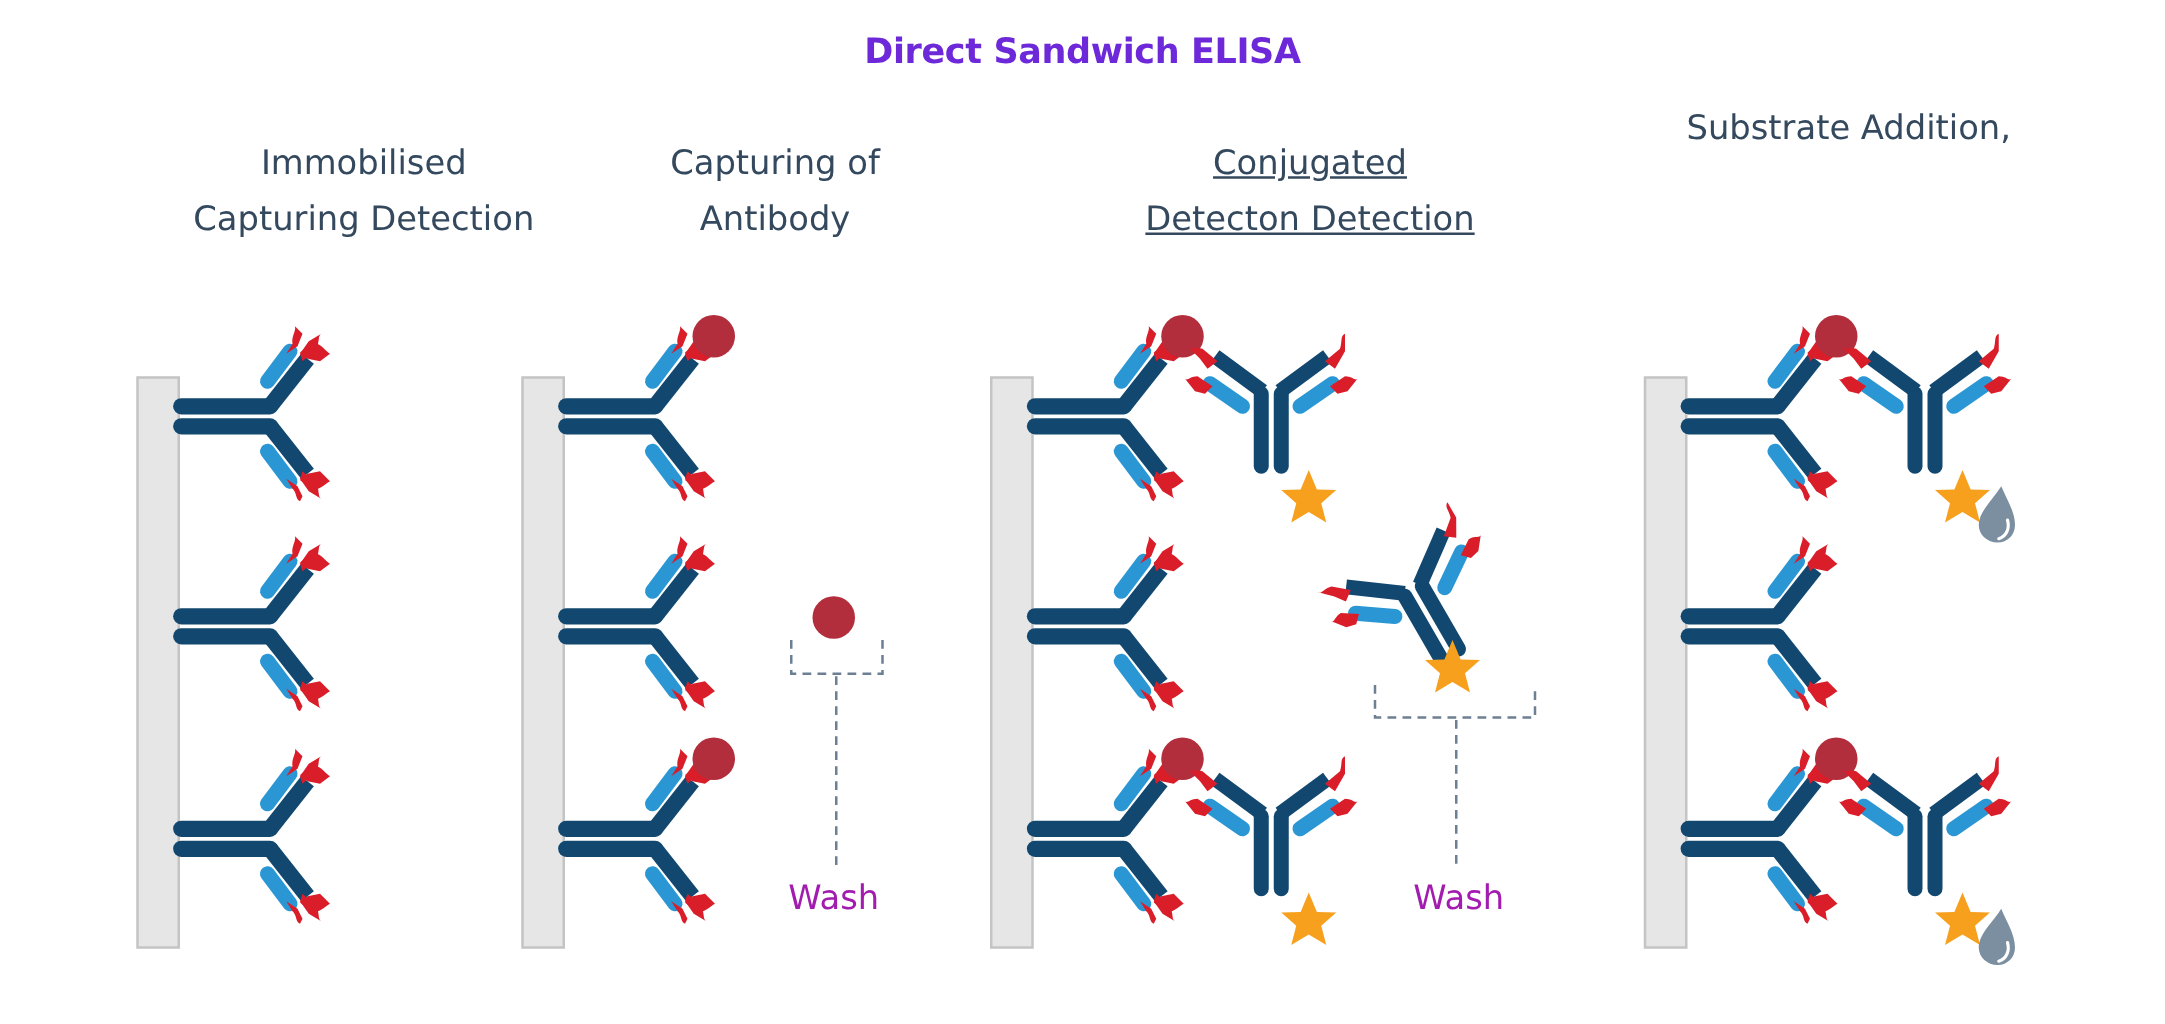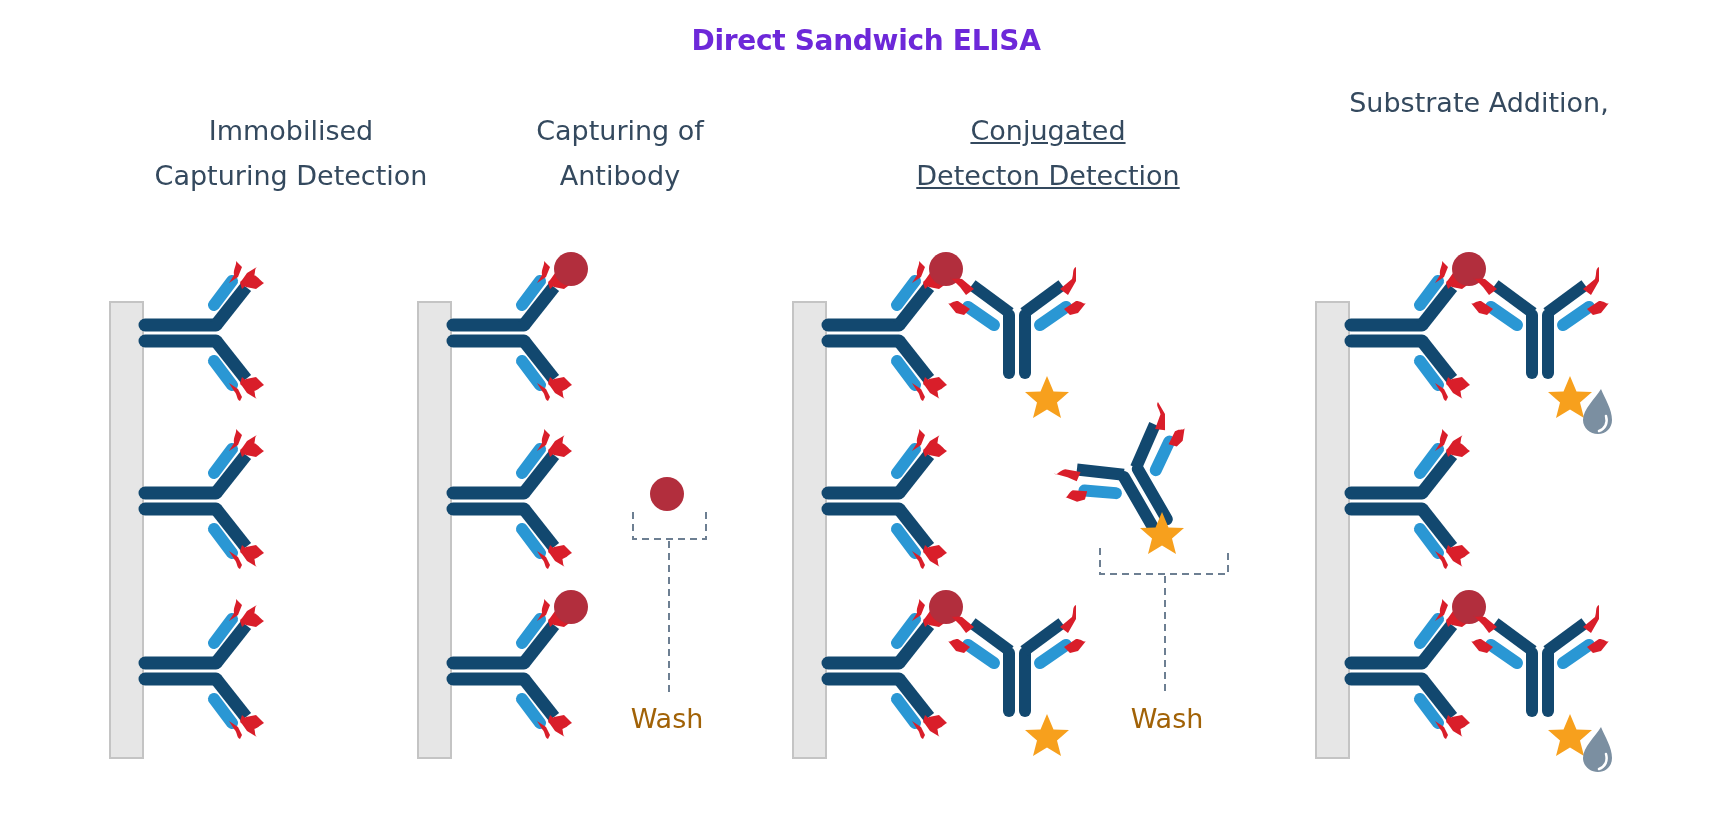--- a/index.html
+++ b/index.html
@@ -2,21 +2,21 @@
 <html><head>
   <meta charset="utf-8">
   <style>
     html, body { margin: 0; padding: 0; background: #ffffff; }
     body { width: 1732px; height: 819px; position: relative; overflow: hidden;
            font-family: "DejaVu Sans", "Liberation Sans", sans-serif; color: #34495e; }
     #title { position: absolute; left: 0; width: 1732px; top: 24px; text-align: center;
              font-size: 28px; font-weight: bold; color: #6d28d9; letter-spacing: -0.3px; }
     .step-heading { position: absolute; text-align: center; font-size: 27px; line-height: 45px;
                     color: #34495e; font-weight: normal; white-space: nowrap; transform: translateX(-50%); }
-    .wash-label { position: absolute; font-size: 27px; color: #a16207; transform: translateX(-50%); }
+    .wash-label { position: absolute; font-size: 27px; color: #a21caf; transform: translateX(-50%); }
     svg#stage { position: absolute; left: 0; top: 0; }
   </style>
 </head>
 <body>
 
 <div id="title">Direct Sandwich ELISA</div>
 
 <div class="step-heading" style="left:273px; top:108px;margin-left:18px;">
   <div>Immobilised</div>
   <div>Capturing Detection</div>

